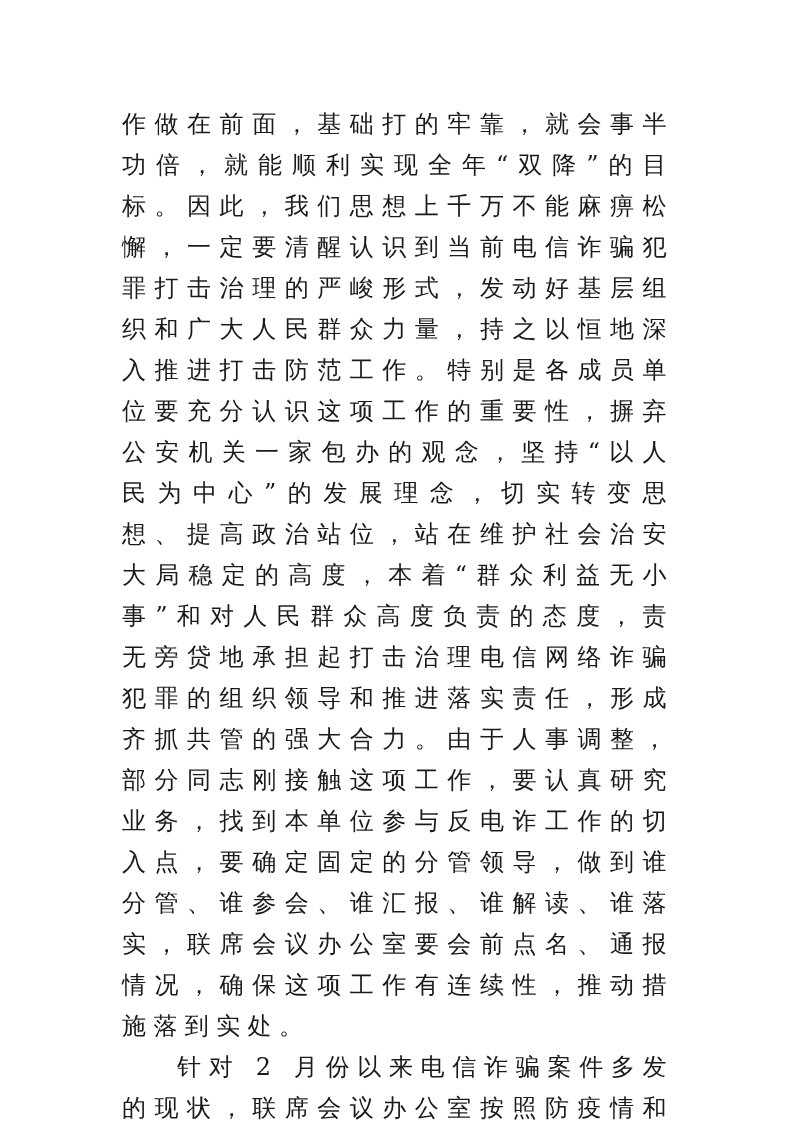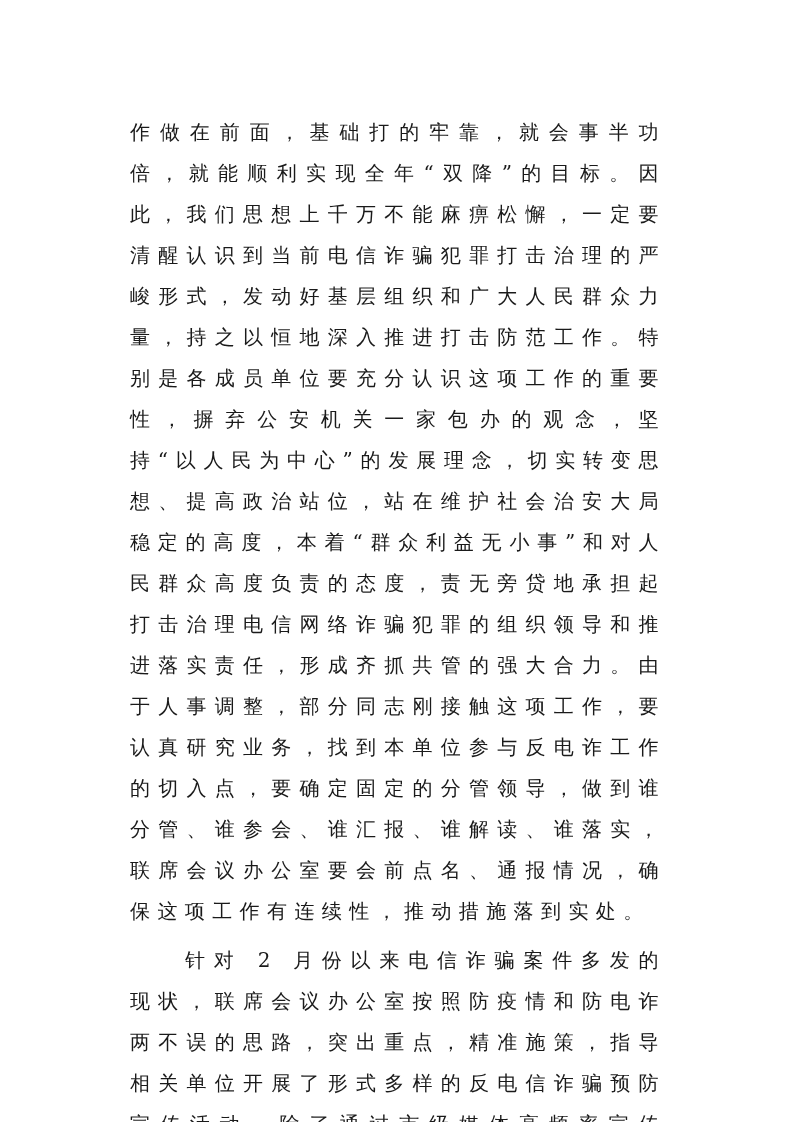--- a/index.html
+++ b/index.html
@@ -15,22 +15,22 @@
       font-family: "DejaVu Serif", "Liberation Serif", serif;
       color: #1a1a1a;
     }
     .page {
       position: absolute;
       left: 122px;
       top: 104px;
       width: 552px;
     }
     .para {
-      margin: 8px;
-      font-size: 20px;
+      margin: 0;
+      font-size: 24px;
       line-height: 41px;
       letter-spacing: 7.4px;
       text-align: justify;
       text-align-last: left;
       word-break: break-all;
     }
     .para.indent {
       text-indent: 55px;
     }
     .heading {

